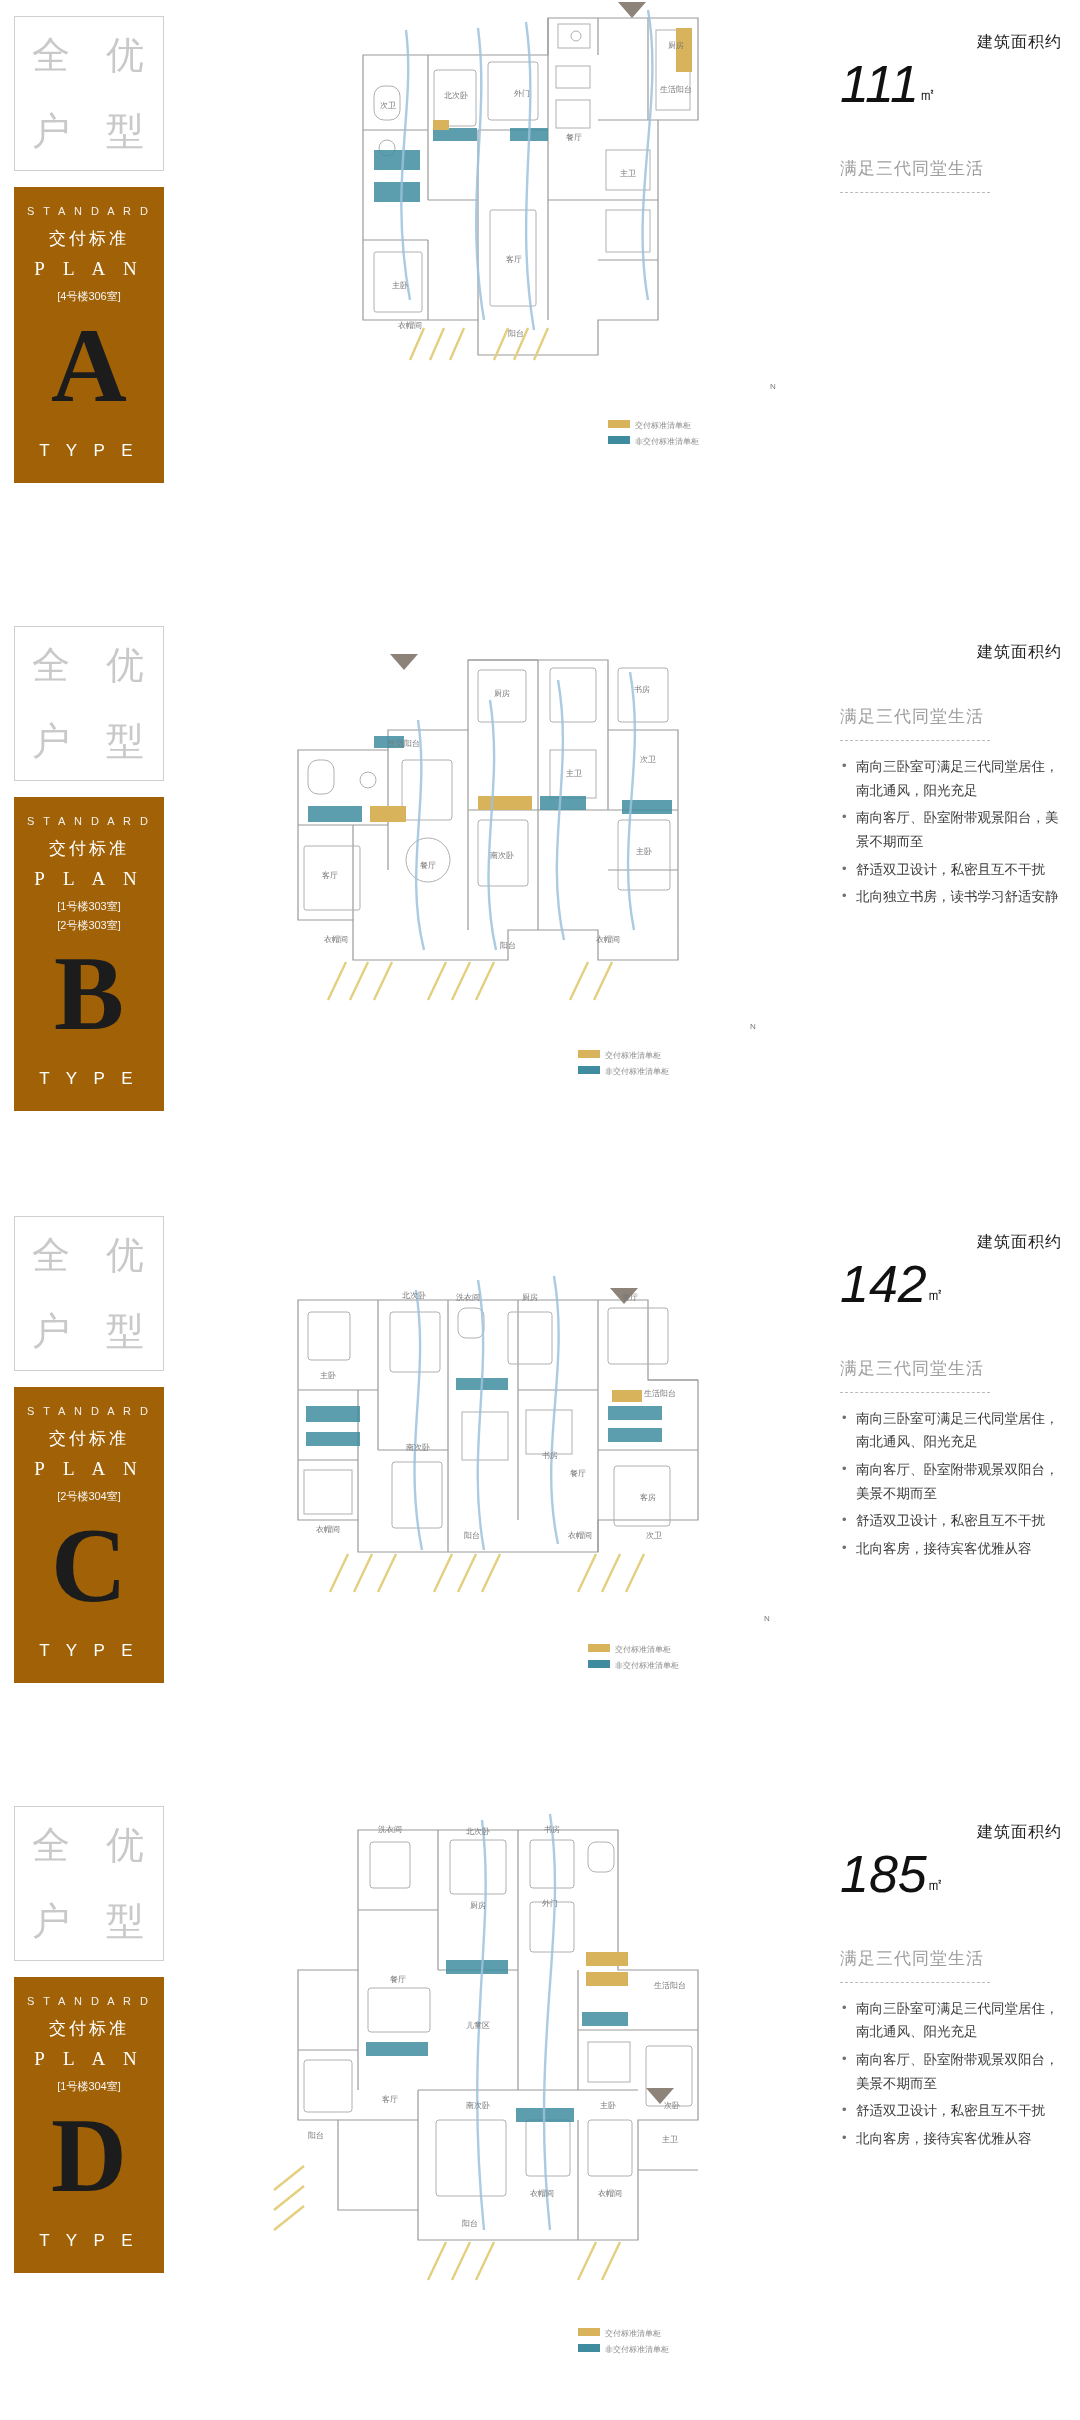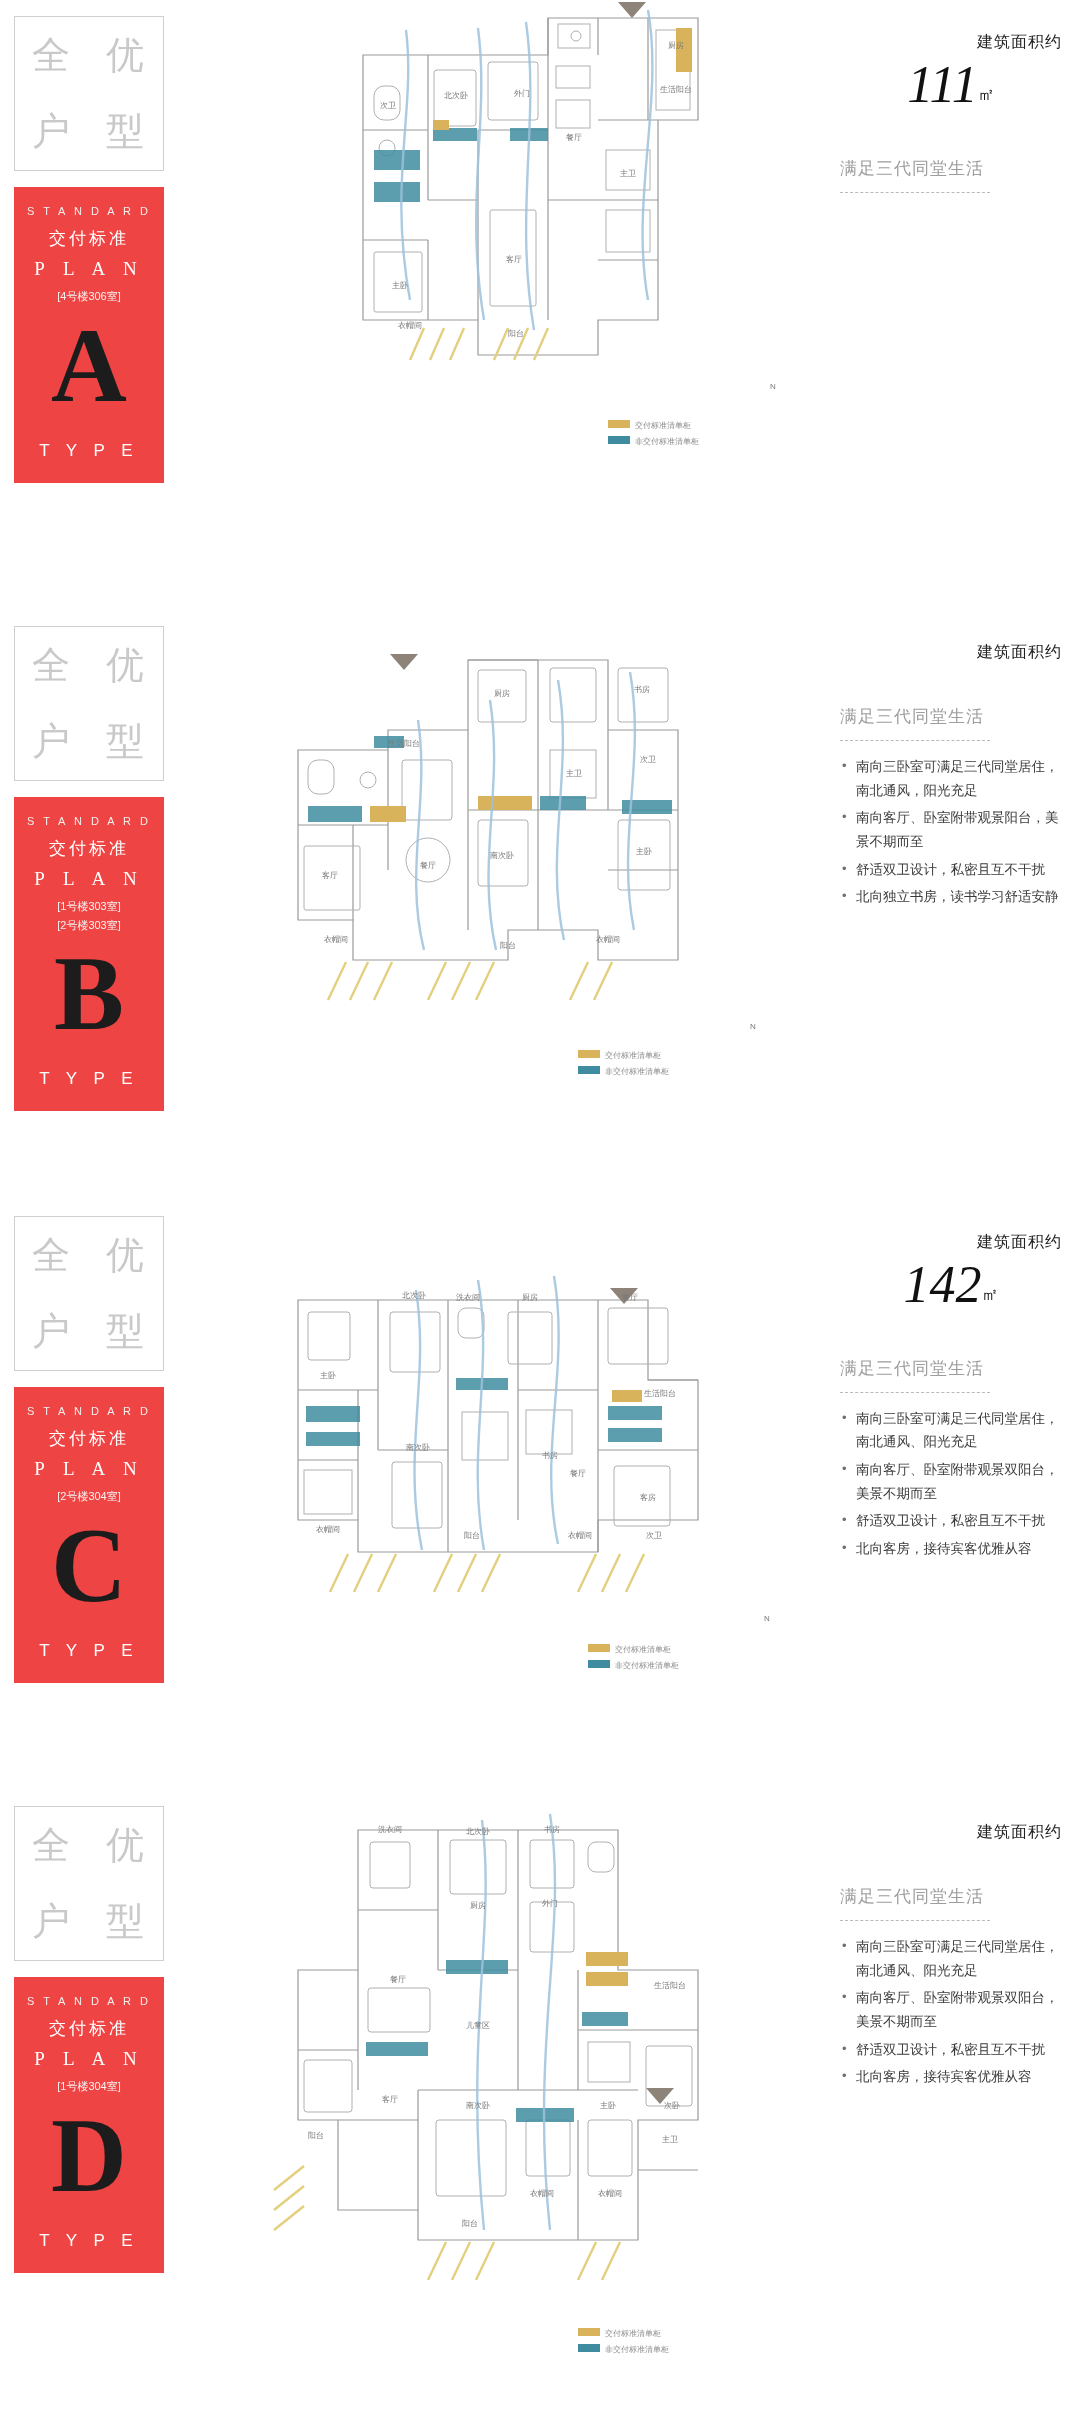--- a/index.html
+++ b/index.html
@@ -43,21 +43,21 @@
     align-items:center;
     justify-content:center;
     font-size:38px;
     color:#c9c9c9;
     font-family:"DejaVu Sans",sans-serif;
     letter-spacing:2px;
   }
   .plan-block {
     width:150px;
     margin-top:16px;
-    background:#ef4444;
+    background:#a16207;
     color:#ffffff;
     padding:18px 10px 22px 10px;
     text-align:center;
   }
   .plan-block .std {
     font-size:11px;
     letter-spacing:3px;
     color:#f2efec;
     margin-bottom:10px;
   }
@@ -109,22 +109,22 @@
     padding-right:18px;
     padding-top:32px;
   }
   .area-label {
     font-size:16px;
     color:#222;
     text-align:right;
     letter-spacing:1px;
   }
   .area-value {
-    text-align:center;
-    font-family:Liberation Serif, serif;
+    text-align:left;
+    font-family:Liberation Sans, sans-serif;
     font-style:italic;
     font-size:52px;
     line-height:1.15;
     color:#111;
     margin-top:2px;
     white-space:nowrap;
   }
   .area-value .sq {
     font-style:normal;
     font-size:17px;
@@ -616,20 +616,23 @@
           </div>
         <div class="row">
             <span class="sw sw-c"></span>
             <span>非交付标准清单柜</span>
           </div>
       </div>
     </div>
 
     <div class="right-col">
       <div class="area-label">建筑面积约</div>
+      <div class="area-value">
+        <span>185</span><span class="sq">㎡</span>
+      </div>
       <div class="right-sub">满足三代同堂生活</div>
       <div class="dashline"></div>
       <ul class="bullets">
         <li>南向三卧室可满足三代同堂居住，南北通风、阳光充足</li>
         <li>南向客厅、卧室附带观景双阳台，美景不期而至</li>
         <li>舒适双卫设计，私密且互不干扰</li>
         <li>北向客房，接待宾客优雅从容</li>
       </ul>
     </div>
   </div>

